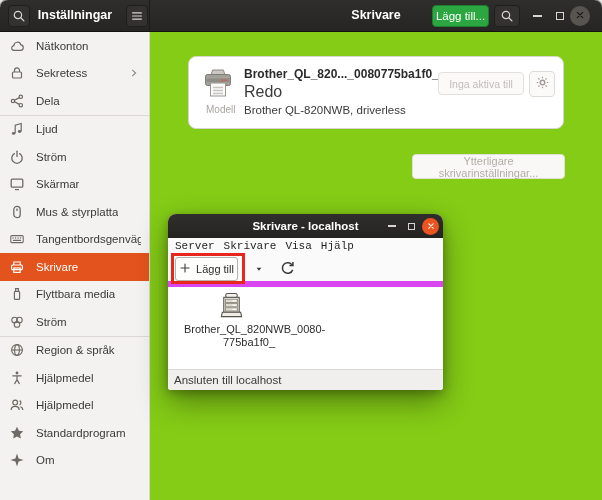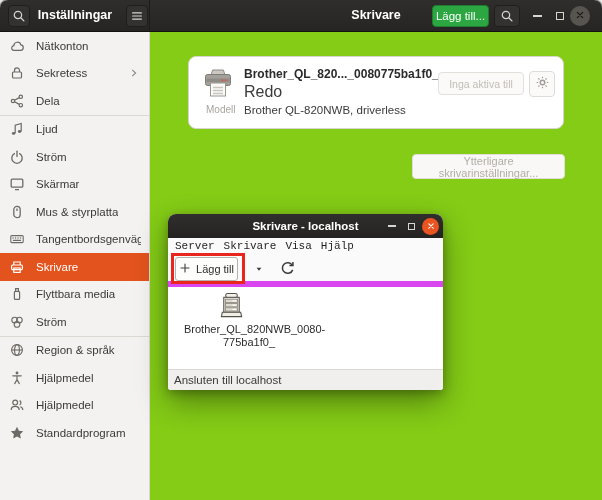--- a/index.html
+++ b/index.html
@@ -286,20 +286,28 @@
         <span class="sb-label">Hjälpmedel</span>
       </div>
       <div class="sb-item">
         <span class="sb-icon">
           <svg viewBox="0 0 16 16">
             <path d="M8 1.8l1.9 3.9 4.3.6-3.1 3 .7 4.3L8 11.6l-3.8 2 .7-4.3-3.1-3 4.3-.6z" fill="currentColor"></path>
           </svg>
         </span>
         <span class="sb-label">Standardprogram</span>
       </div>
+      <div class="sb-item">
+        <span class="sb-icon">
+          <svg viewBox="0 0 16 16">
+            <path d="M8 1.5L9.6 6.4 14.5 8 9.6 9.6 8 14.5 6.4 9.6 1.5 8 6.4 6.4z" fill="currentColor"></path>
+          </svg>
+        </span>
+        <span class="sb-label">Om</span>
+      </div>
     </div>
 
   <div class="main">
     <div class="printer-card">
       <span class="pc-icon" style="display: block;"><svg viewBox="0 0 34 36">
             <path d="M10 10l1.6-5h10.8L24 10z" fill="#cbc7c2" stroke="#908c86"></path>
             <rect x="4.5" y="9.5" width="25" height="11" rx="2" fill="#a3a09b" stroke="#807c76"></rect>
             <rect x="5.5" y="13.5" width="23" height="3.5" fill="#8f8b85"></rect>
             <circle cx="21.5" cy="15.2" r="1" fill="#e05a4e"></circle>
             <circle cx="24.5" cy="15.2" r="1" fill="#e05a4e"></circle>

